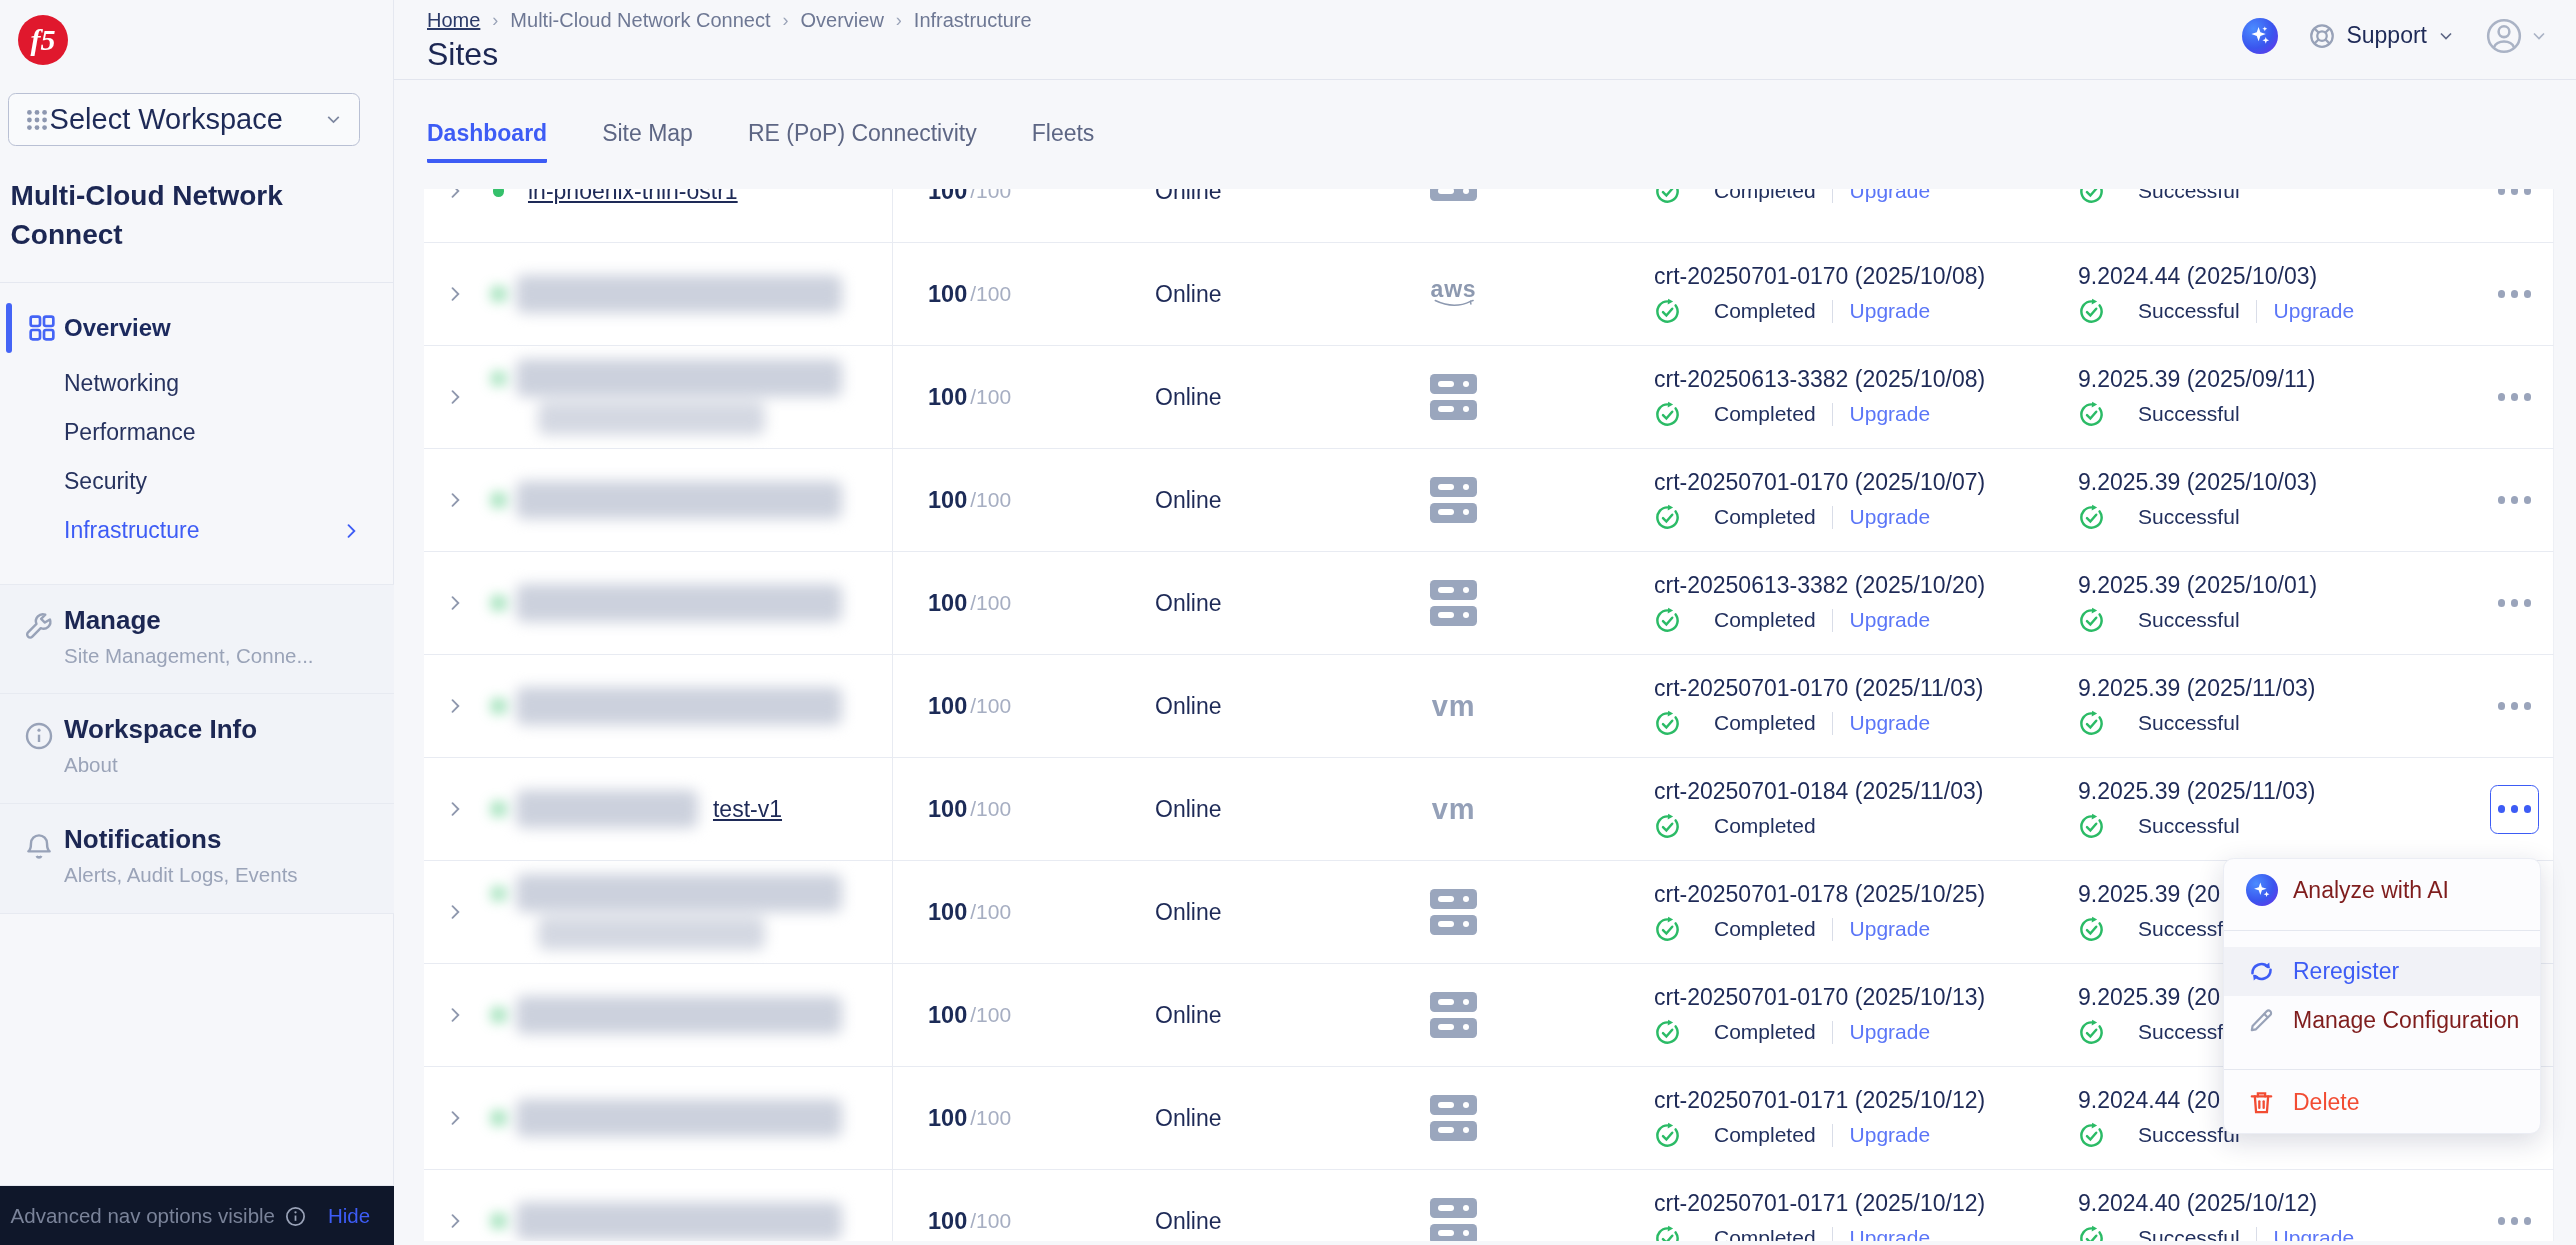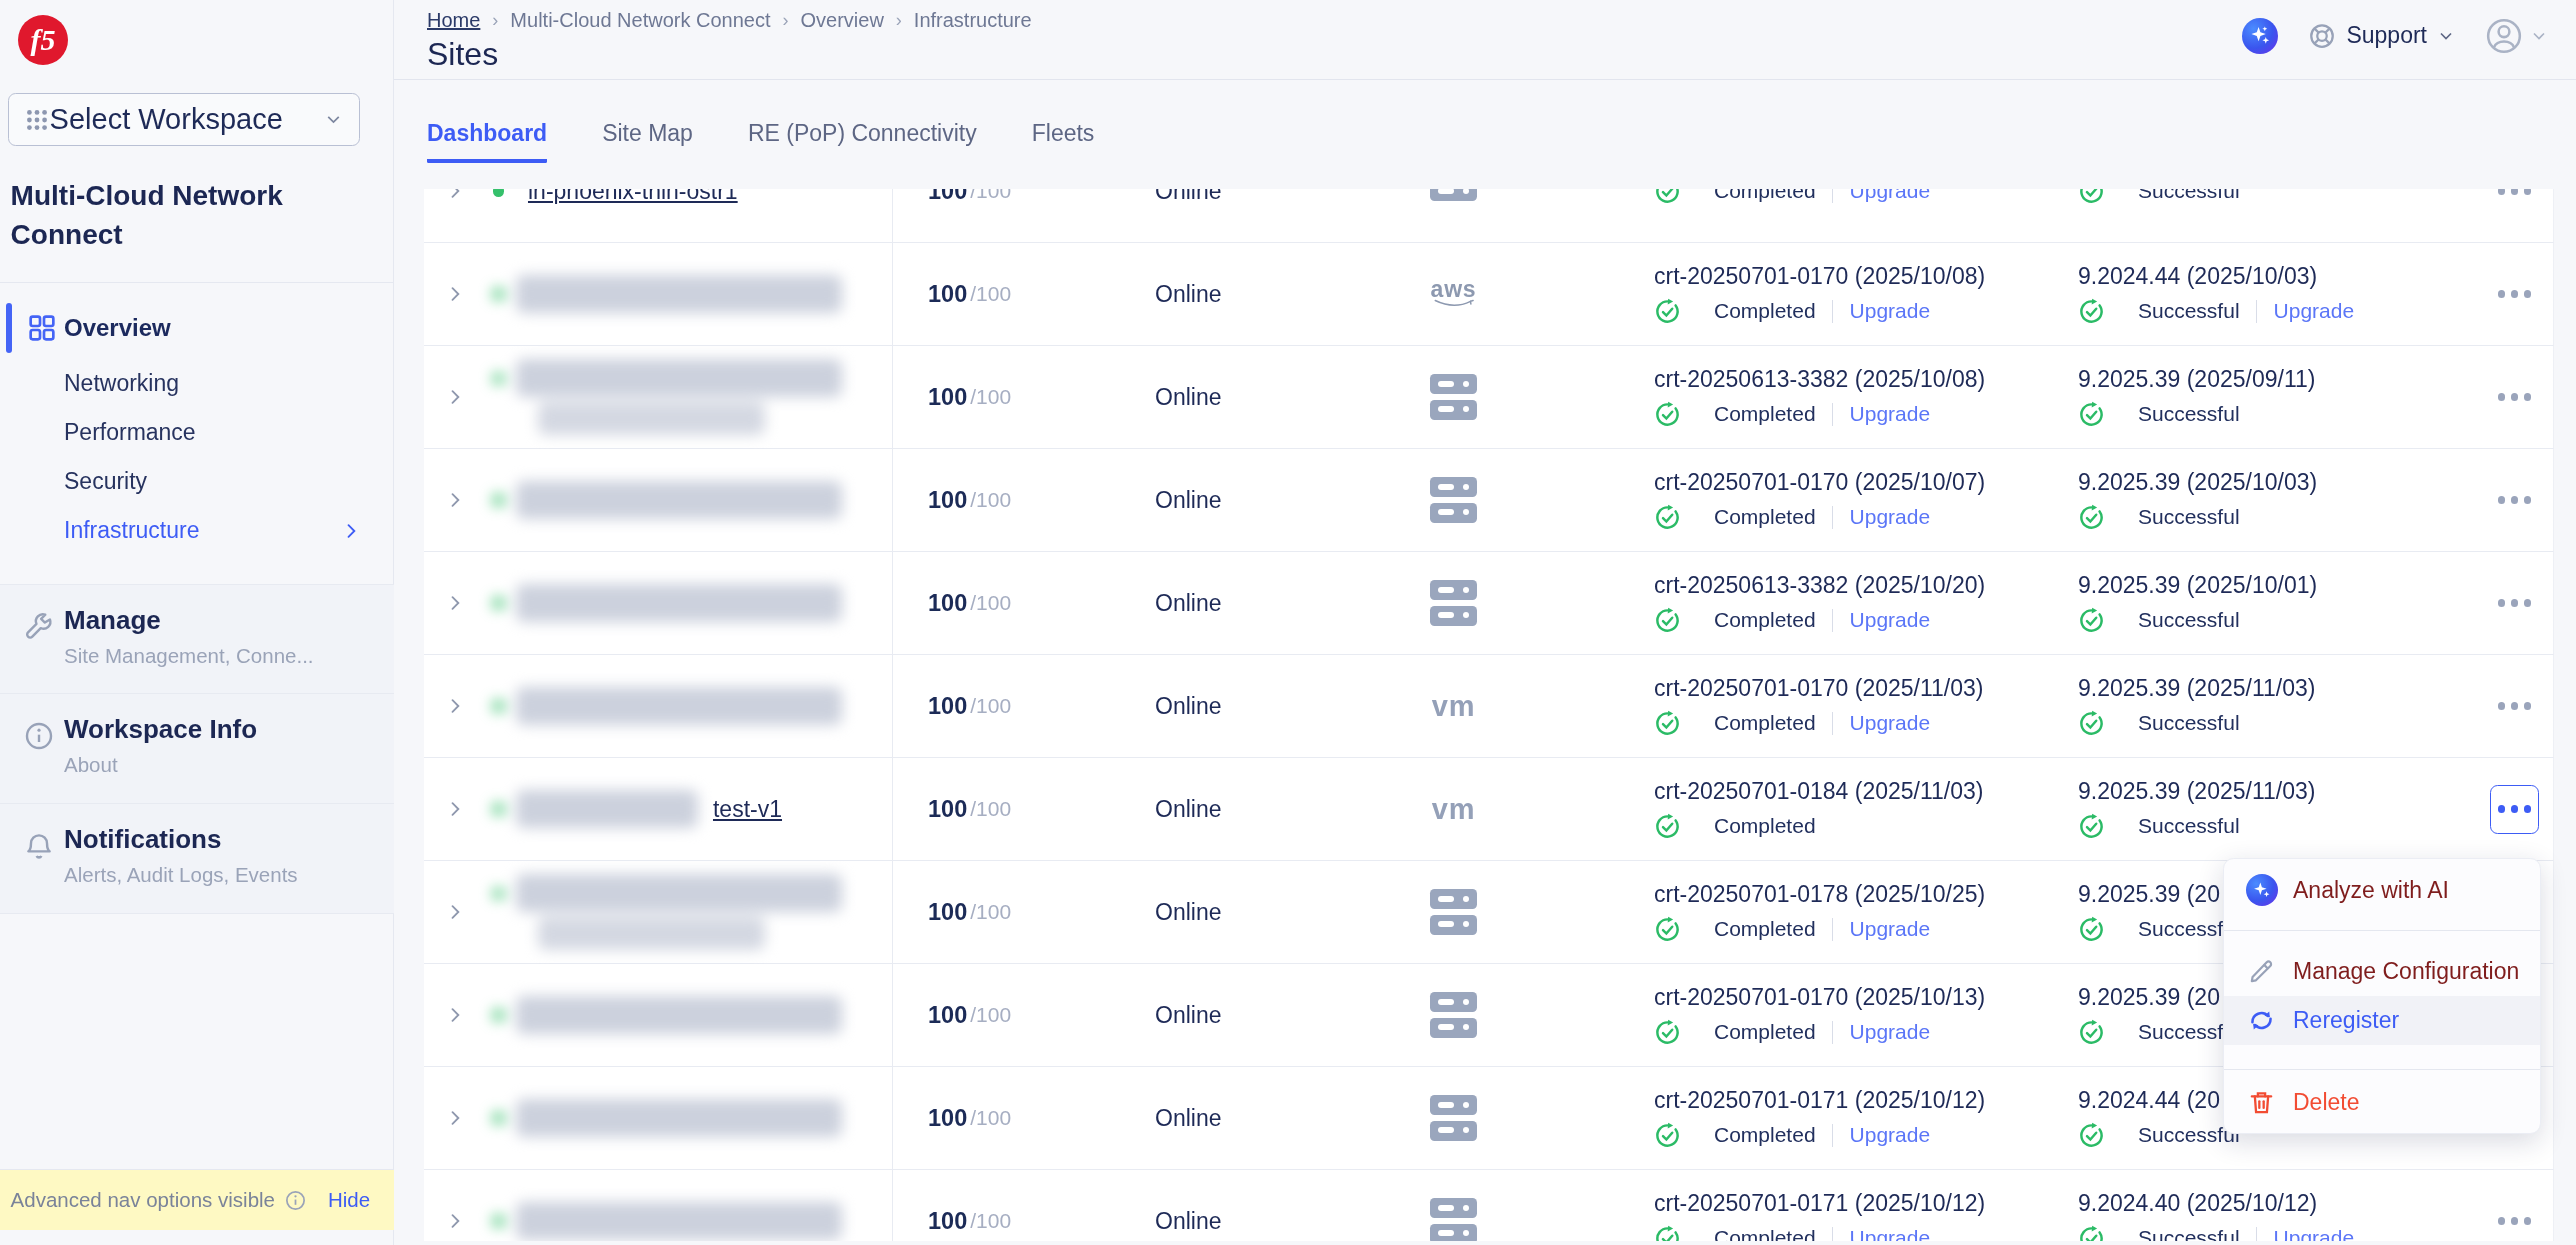--- a/index.html
+++ b/index.html
@@ -24,21 +24,21 @@
   .nav-main .nm-icon{position:absolute;left:26px;top:50%;transform:translateY(-50%);}
   .nav-sub{height:49px;display:flex;align-items:center;padding-left:64px;font-size:23px;color:#27335f;cursor:pointer;position:relative;}
   .nav-sub.active{color:#3d5cf5;}
   .nav-sub .chev{position:absolute;right:33px;top:50%;transform:translateY(-50%);}
   .sections{position:absolute;left:0;top:584px;width:394px;}
   .section{position:relative;height:110px;background:#f1f3f8;border-top:0.8px solid #e7eaf1;border-bottom:0.8px solid #e7eaf1;box-sizing:border-box;cursor:pointer;}
   .section + .section{border-top:none;}
   .section .s-icon{position:absolute;left:23px;top:26px;color:#98a2b8;}
   .section .s-title{position:absolute;left:64px;top:20px;font-size:26px;font-weight:bold;color:#1c2753;}
   .section .s-sub{position:absolute;left:64px;top:59px;font-size:20.5px;color:#9aa3b8;}
-  .side-foot{position:absolute;left:0;bottom:16px;width:394px;height:61px;border-top:0.8px solid #e5e8f0;display:flex;align-items:center;padding-left:10.6px;box-sizing:border-box;background:#fef9c3;}
+  .side-foot{position:absolute;left:0;bottom:0;width:394px;height:61px;border-top:0.8px solid #e5e8f0;display:flex;align-items:center;padding-left:10.6px;box-sizing:border-box;background:#0f172a;}
   .side-foot .t{font-size:20.5px;color:#7a8399;}
   .side-foot .hide{font-size:20.5px;color:#3d5cf5;margin-left:21px;cursor:pointer;}
   .side-foot .i-ic{margin-left:9px;color:#9aa3b8;}
   
   .main-head{position:absolute;left:394px;top:0;right:0;height:79px;border-bottom:0.8px solid #e2e5ee;}
   .crumbs{position:absolute;left:33px;top:9px;display:flex;align-items:center;font-size:20px;color:#6e7894;}
   .crumbs .c{margin-right:12px;}
   .crumbs .c.first{color:#2b3a68;text-decoration:underline;cursor:pointer;}
   .crumbs .sep{margin-right:12px;color:#9aa3b8;font-size:18px;}
   .page-title{position:absolute;left:33px;top:36px;font-size:32px;font-weight:500;color:#1c2753;}
@@ -966,39 +966,39 @@
         <div class="ai-mini">
           <svg width="20" height="20" viewBox="0 0 24 24" fill="#fff">
             <path d="M10 3 L11.9 8.6 L17.5 10.5 L11.9 12.4 L10 18 L8.1 12.4 L2.5 10.5 L8.1 8.6 Z"></path>
             <path d="M17.5 13.5 L18.4 16 L21 17 L18.4 18 L17.5 20.5 L16.6 18 L14 17 L16.6 16 Z"></path>
           </svg>
         </div>
       </div>
       <div>Analyze with AI</div>
     </div>
     <div class="m-sep1"></div>
-    <div class="m-item">
-      <div class="mi">
-        <svg width="29" height="29" viewBox="0 0 24 24" fill="none" stroke="currentColor" stroke-width="1.8" stroke-linejoin="round">
-          <path d="M4 20l3.4-.7L19.3 7.4a2.1 2.1 0 0 0-3-3L4.6 16.6 4 20z"></path>
-          <line x1="13.8" y1="6.1" x2="17.6" y2="9.9"></line>
-        </svg>
-      </div>
-      <div>Manage Configuration</div>
-    </div>
     <div class="m-item hl blue">
       <div class="mi" style="color: rgb(61, 92, 245);">
         <svg width="29" height="29" viewBox="0 0 24 24" fill="none" stroke="currentColor" stroke-width="2.1" stroke-linecap="round">
           <path d="M4.5 13.5a7.5 7.5 0 0 1 13-5.2"></path>
           <polygon points="18.4,4.6 18.9,9.4 14.4,8" fill="currentColor" stroke="none"></polygon>
           <path d="M19.5 10.5a7.5 7.5 0 0 1-13 5.2"></path>
           <polygon points="5.6,19.4 5.1,14.6 9.6,16" fill="currentColor" stroke="none"></polygon>
         </svg>
       </div>
       <div>Reregister</div>
+    </div>
+    <div class="m-item">
+      <div class="mi">
+        <svg width="29" height="29" viewBox="0 0 24 24" fill="none" stroke="currentColor" stroke-width="1.8" stroke-linejoin="round">
+          <path d="M4 20l3.4-.7L19.3 7.4a2.1 2.1 0 0 0-3-3L4.6 16.6 4 20z"></path>
+          <line x1="13.8" y1="6.1" x2="17.6" y2="9.9"></line>
+        </svg>
+      </div>
+      <div>Manage Configuration</div>
     </div>
     <div class="m-sep2"></div>
     <div class="m-item danger">
       <div class="mi" style="color: rgb(242, 76, 51);">
         <svg width="29" height="29" viewBox="0 0 24 24" fill="none" stroke="currentColor" stroke-width="1.9" stroke-linecap="round">
           <path d="M4 7h16"></path>
           <path d="M9 7V4.5h6V7"></path>
           <path d="M6.5 7l1 13h9l1-13"></path>
           <line x1="10.2" y1="11" x2="10.2" y2="16.5"></line>
           <line x1="13.8" y1="11" x2="13.8" y2="16.5"></line>

